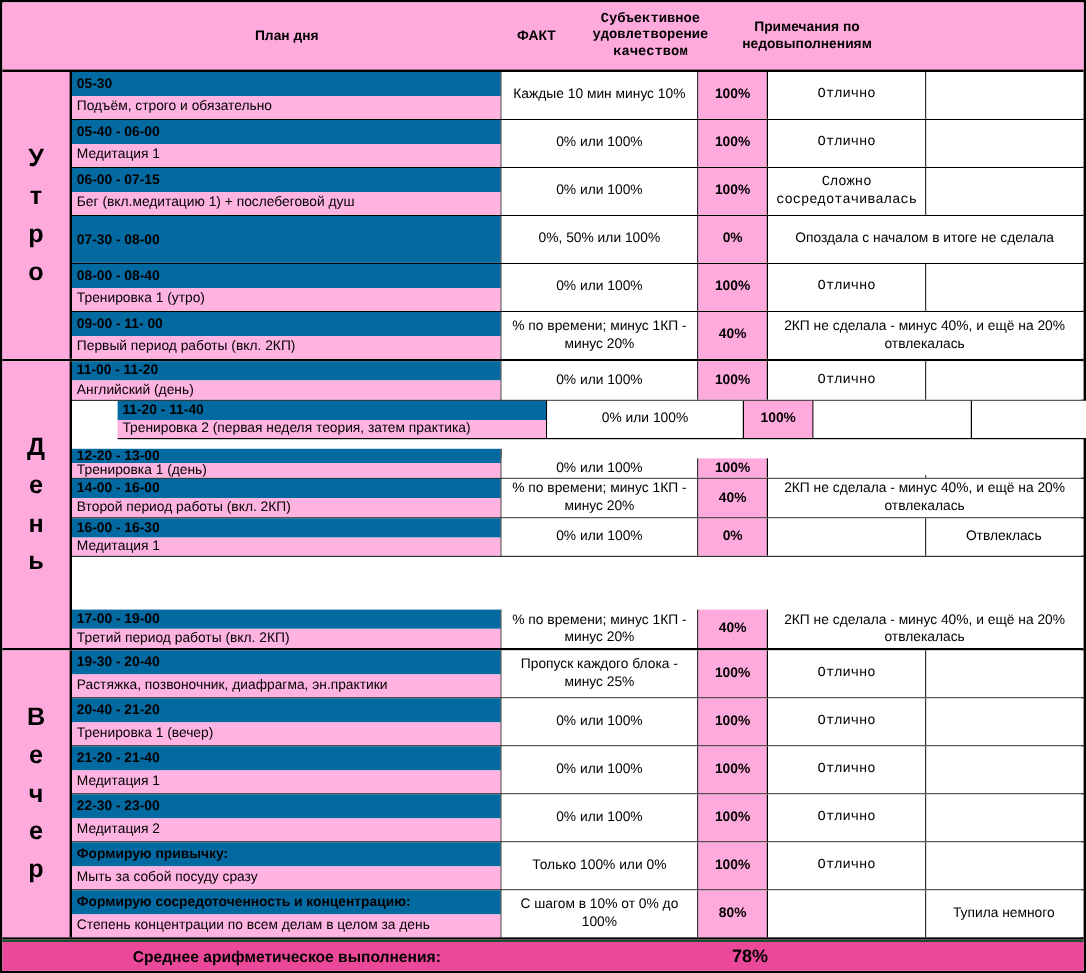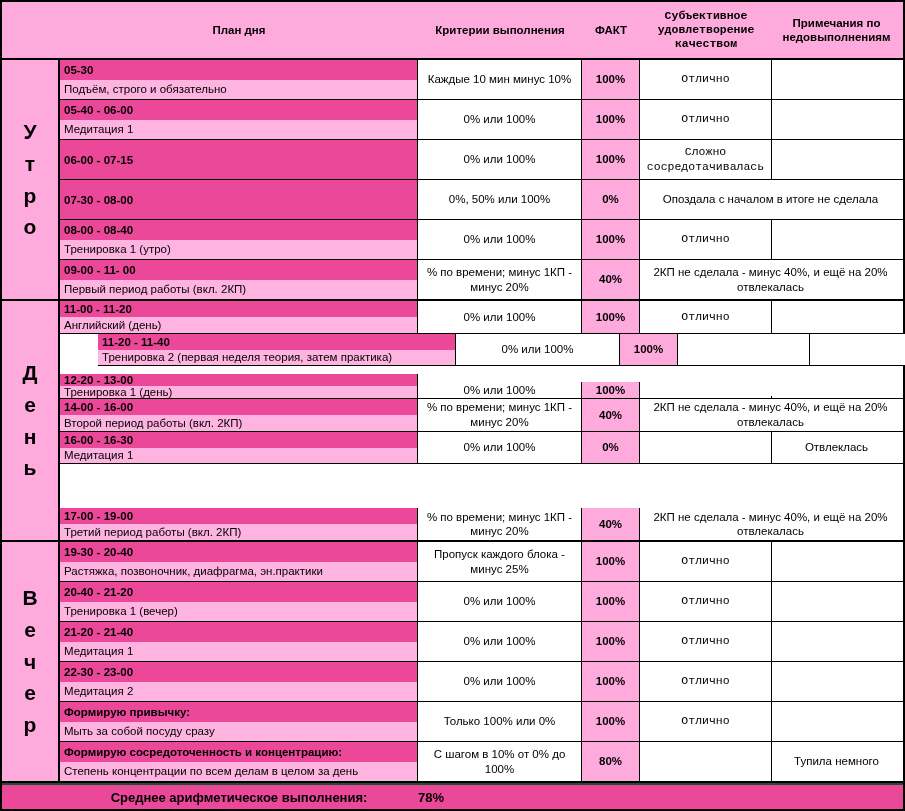--- a/index.html
+++ b/index.html
@@ -98,21 +98,21 @@
   .plan .line {
     box-sizing: border-box;
     flex: 1 1 50%;
     display: flex;
     align-items: center;
     padding: 0 0 0 4px;
     font-size: 11.5px;
     overflow: hidden;
     white-space: nowrap;
   }
-  .plan .line.time { background: #ec4899; font-weight: bold; }
+  .plan .line.time { background: #0369a1; font-weight: bold; }
   .plan .line.task { background: #ffb3e0; font-weight: normal; }
 
   .crit, .fact, .subj, .note, .subjnote {
     box-sizing: border-box;
     display: flex;
     align-items: center;
     justify-content: center;
     text-align: center;
     font-size: 11.5px;
     line-height: 1.25;
@@ -139,35 +139,34 @@
   }
   .summary .gap { flex: 0 0 58px; }
   .summary .label {
     flex: 0 0 358px;
     text-align: center;
     font-weight: bold;
     font-size: 13px;
   }
   .summary .value {
     flex: 0 0 222px;
-    text-align: left;
-    font-weight: bold;
-    font-size: 13px;
+    text-align: right;
+    font-weight: bold;
+    font-size: 15px;
   }
   .summary .tail { flex: 1 1 auto; }
 </style>
 </head>
 <body>
 
 <div class="sheet">
 
   <div class="thead">
     <div class="cell c-sect"></div>
     <div class="cell c-plan">План дня</div>
-    <div class="cell c-crit">Критерии выполнения</div>
     <div class="cell c-fact">ФАКТ</div>
     <div class="cell c-subj">Субъективное удовлетворение качеством</div>
     <div class="cell c-note">Примечания по недовыполнениям</div>
   </div>
 
   <div class="body" id="tbody">
       <div class="section" style="flex: 6 1 0px;">
         <div class="sect-label c-sect">
           <span>У</span>
           <span>т</span>
@@ -191,20 +190,21 @@
               <div class="line task">Медитация 1</div>
             </div>
             <div class="crit c-crit">0% или 100%</div>
             <div class="fact c-fact">100%</div>
             <div class="subj c-subj">Отлично</div>
             <div class="note c-note"></div>
           </div>
           <div class="row" style="flex: 1 1 0px;">
             <div class="plan c-plan">
               <div class="line time">06-00 - 07-15</div>
+              <div class="line task">Бег (вкл.медитацию 1) + послебеговой душ</div>
             </div>
             <div class="crit c-crit">0% или 100%</div>
             <div class="fact c-fact">100%</div>
             <div class="subj c-subj">Сложно сосредотачивалась</div>
             <div class="note c-note"></div>
           </div>
           <div class="row" style="flex: 1 1 0px;">
             <div class="plan c-plan">
               <div class="line time">07-30 - 08-00</div>
             </div>

